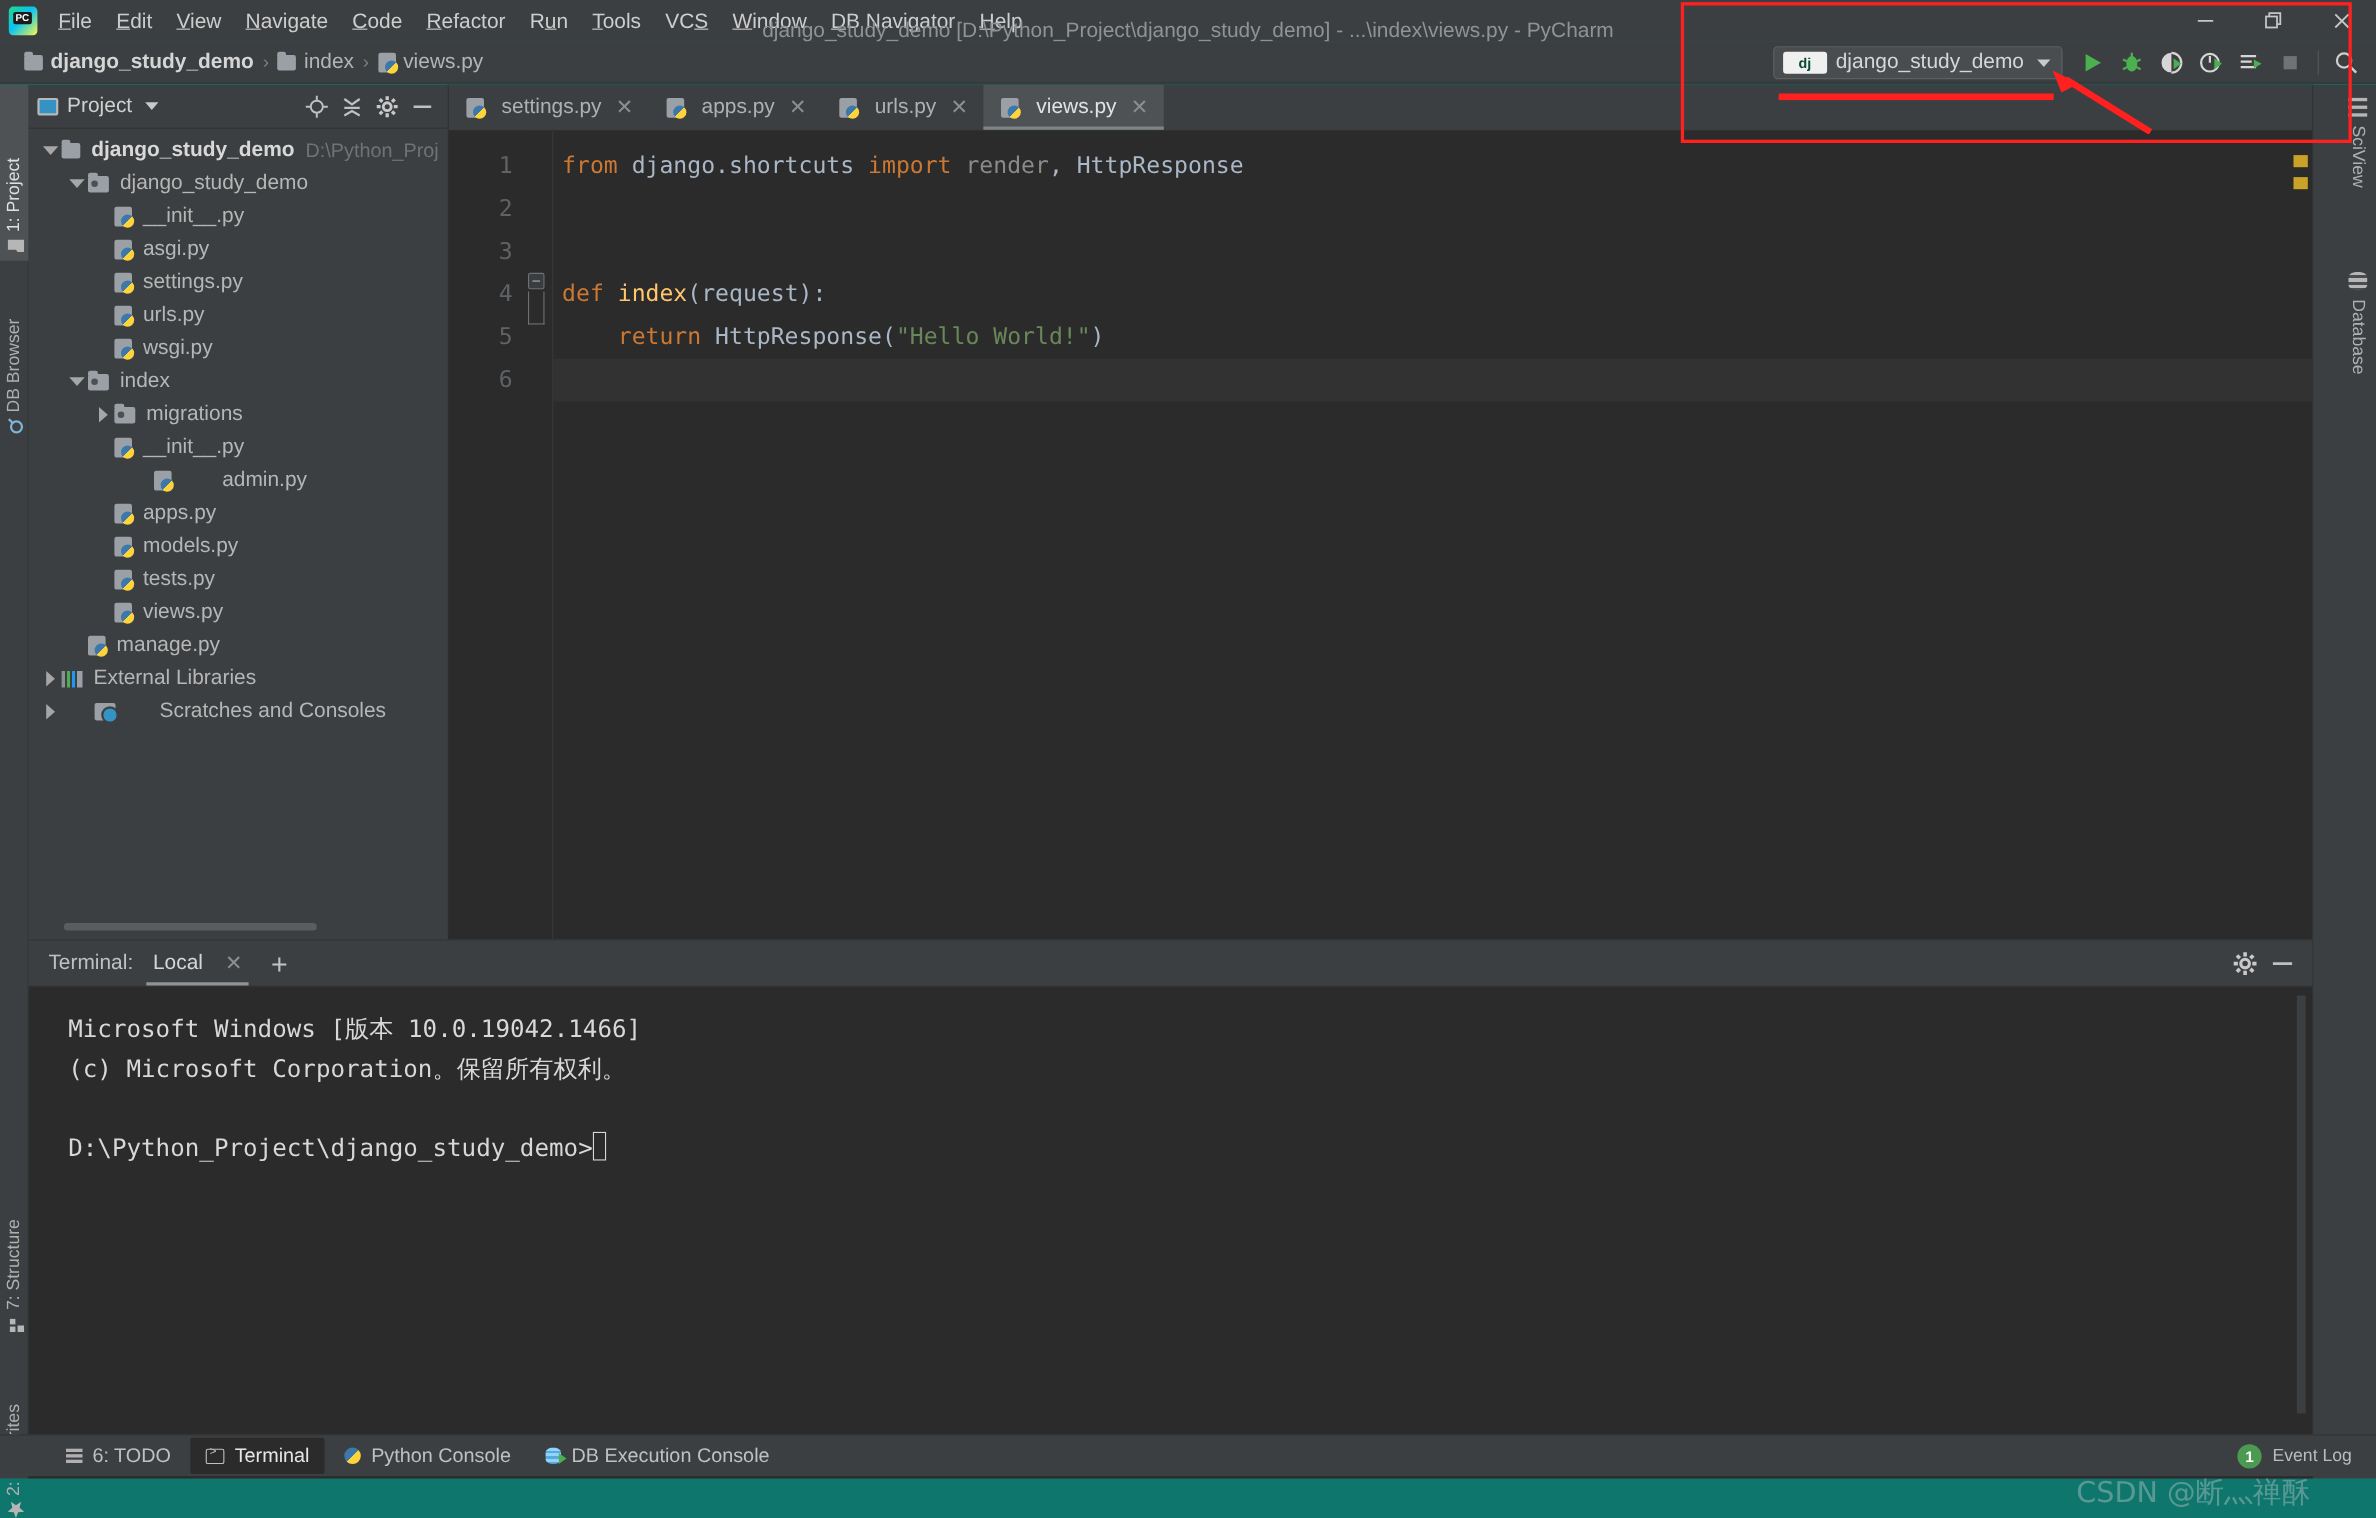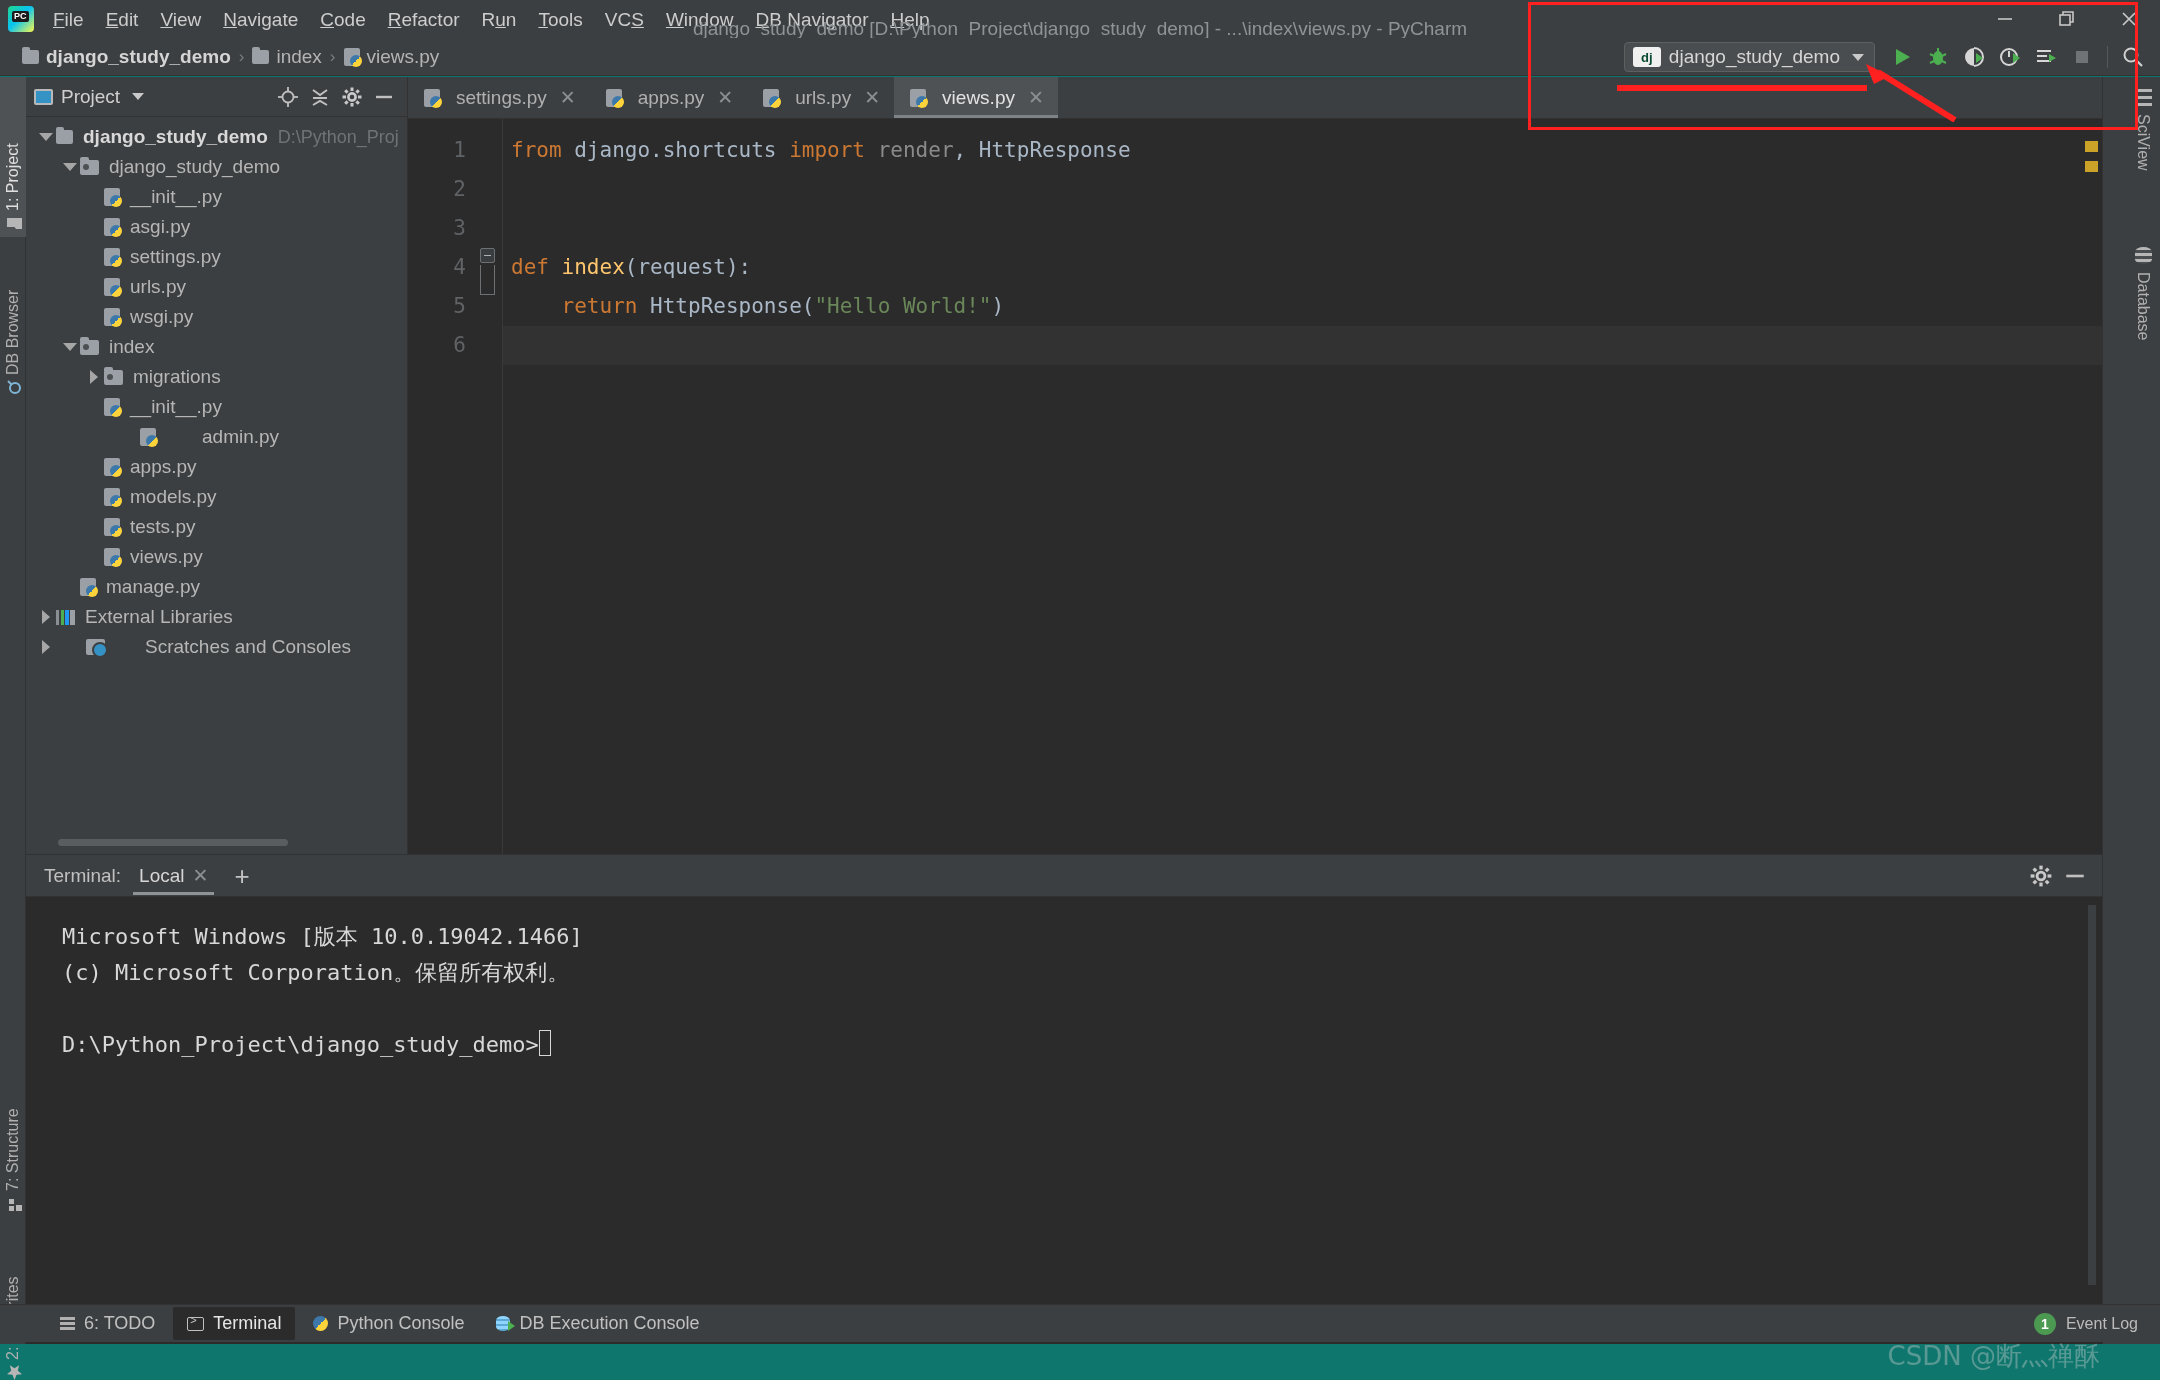--- a/index.html
+++ b/index.html
@@ -87,21 +87,21 @@
     position: absolute; right: 0; top: 0; height: 38px;
     display: flex; align-items: center; padding-right: 10px; gap: 2px;
   }
   .runcfg {
     display: flex; align-items: center; gap: 8px;
     height: 30px; padding: 0 10px 0 8px; margin-right: 8px;
     border: 1px solid #5e6060; border-radius: 4px; background: #4a4d4f;
     font-size: 19px; color: #d6d6d6; white-space: nowrap;
   }
   .dj-badge {
-    width: 28px; height: 20px; border-radius: 3px; background: #f0f0f0;
+    width: 40px; height: 20px; border-radius: 3px; background: #f0f0f0;
     color: #0c4b33; font-size: 13px; font-weight: bold;
     display: flex; align-items: center; justify-content: center;
   }
   .caret-down {
     width:0;height:0;border-left:6px solid transparent;border-right:6px solid transparent;
     border-top:7px solid #c9c9c9; margin-left: 4px;
   }
   .tbtn {
     width: 34px; height: 30px; display:flex; align-items:center; justify-content:center;
     border-radius: 3px;
@@ -251,21 +251,21 @@
   .term-panel {
     position: absolute; left: 26px; top: 854px; right: 58px; height: 490px;
     background: #3c3f41; border-top: 1px solid #323232;
   }
   .term-head {
     height: 42px; display: flex; align-items: center; padding-left: 18px; gap: 12px;
     border-bottom: 1px solid #323232;
   }
   .term-label { font-size: 19px; color: #c0c0c0; }
   .term-tab {
-    display: flex; align-items: center; gap: 8px; font-size: 19px; color: #d6d6d6;
+    display: flex; align-items: center; gap: 20px; font-size: 19px; color: #d6d6d6;
     padding: 8px 6px; box-shadow: inset 0 -3px 0 #8e9396;
   }
   .term-tab .x { color: #8b8f91; }
   .plus-btn { font-size: 26px; color: #c2c2c2; padding: 0 8px; line-height: 1; }
   .term-head-right { margin-left: auto; display:flex; align-items:center; gap: 4px; padding-right: 12px; }
   .term-body {
     background: #2b2b2b; height: 447px;
     font-family: "DejaVu Sans Mono", monospace; font-size: 22px; color: #d8d8d8;
     padding: 22px 0 0 36px; line-height: 36px; white-space: pre;
   }

